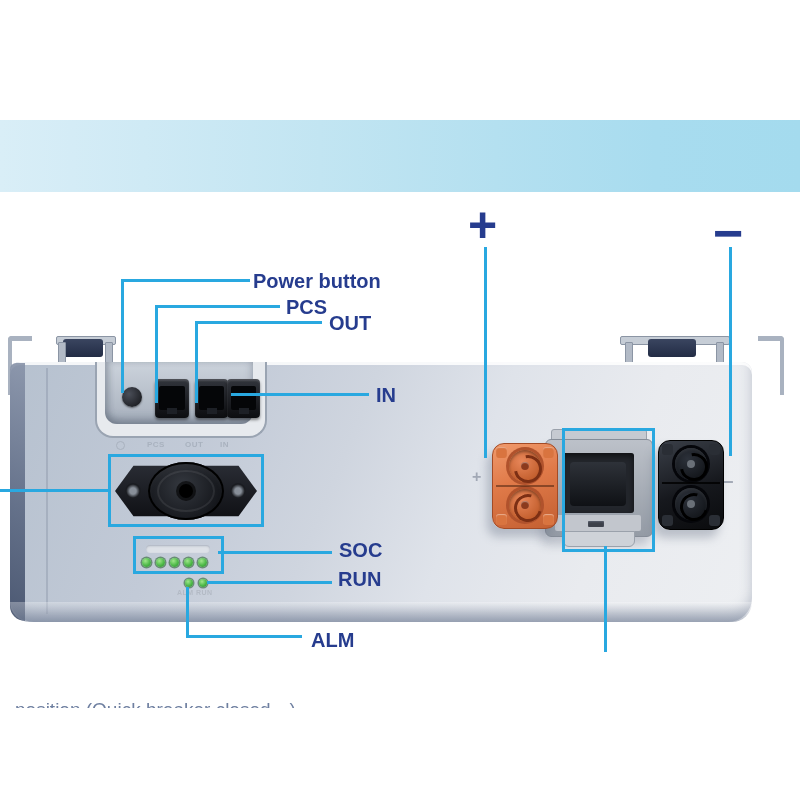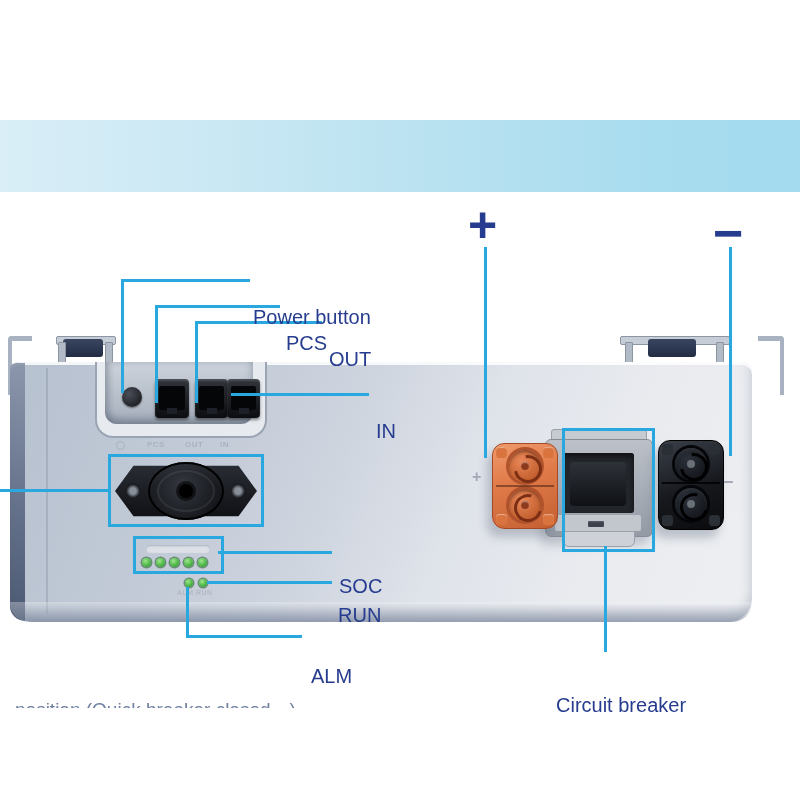--- a/index.html
+++ b/index.html
@@ -2,21 +2,21 @@
 <html><head>
 <meta charset="utf-8">
 <style>
   html,body{margin:0;padding:0;background:#fff;}
   #stage{position:relative;width:800px;height:800px;background:#ffffff;overflow:hidden;
          font-family:"Liberation Sans",sans-serif;}
   
   .banner{position:absolute;left:0;top:120px;width:800px;height:72px;
           background:linear-gradient(90deg,#d9eef7 0%,#cfeaf5 18%,#c2e5f2 40%,#b4e0f0 62%,#a8dcef 82%,#a4dbee 100%);}
   
-  .lbl{position:absolute;color:#263c8e;font-weight:400;font-size:20px;white-space:nowrap;z-index:40;margin-top:36px;}
+  .lbl{position:absolute;color:#263c8e;font-weight:700;font-size:20px;white-space:nowrap;z-index:40;}
   .sign{position:absolute;color:#263c8e;font-weight:700;line-height:1;z-index:40;}
   
   .ln{position:absolute;background:#29a8e0;z-index:30;}
   .hln{height:3px;}
   .vln{width:3px;}
   .cbox{position:absolute;border:3px solid #29a8e0;background:transparent;z-index:30;}
   
   .hookL{position:absolute;left:8px;top:336px;width:20px;height:54px;border-top:5px solid #a9b2c0;border-left:4px solid #a9b2c0;border-radius:4px 0 0 0;z-index:5;}
   .hookR{position:absolute;left:758px;top:336px;width:22px;height:54px;border-top:5px solid #a9b2c0;border-right:4px solid #a9b2c0;border-radius:0 4px 0 0;z-index:5;}
   .bracket{position:absolute;top:334px;height:58px;z-index:5;}
@@ -239,21 +239,20 @@
   <div class="ln hln" style="left:186px;top:635px;width:116px;"></div>
   <div class="ln vln" style="left:604px;top:546px;height:106px;"></div>
 
   <div class="lbl" style="left:253px;top:270px;">Power button</div>
   <div class="lbl" style="left:286px;top:296px;">PCS</div>
   <div class="lbl" style="left:329px;top:312px;">OUT</div>
   <div class="lbl" style="left:376px;top:384px;">IN</div>
   <div class="lbl" style="left:339px;top:539px;">SOC</div>
   <div class="lbl" style="left:338px;top:568px;">RUN</div>
   <div class="lbl" style="left:311px;top:629px;">ALM</div>
-  <div class="lbl" style="left:556px;top:658px;">Circuit breaker</div>
   <div class="sign" style="left:468px;top:200px;font-size:50px;">+</div>
   <div class="sign" style="left:713px;top:207px;font-size:52px;">−</div>
 
   <div class="caption-clip">
     <span>…position (Quick breaker closed…)</span>
   </div>
 
 </div>
 
 </body></html>

